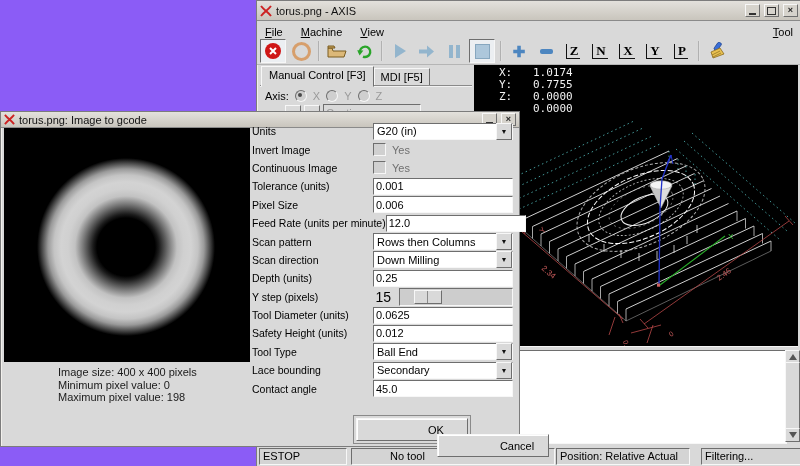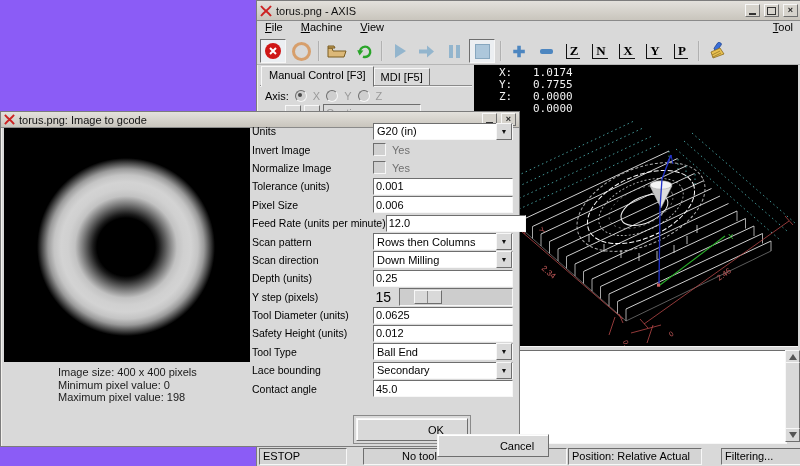--- a/index.html
+++ b/index.html
@@ -17,21 +17,21 @@
   .title-text{font-size:11px;color:#111;white-space:nowrap;flex:1;}
   .winbtn{width:13px;height:11px;background:#d6d3cc;display:flex;align-items:center;
           justify-content:center;font-size:9px;line-height:9px;color:#222;}
   .wb-min i{display:block;width:7px;height:2px;background:#333;margin-top:6px;}
   .wb-max i{display:block;width:7px;height:6px;border:1px solid #333;}
   .wb-close{font-weight:bold;}
   
   .axis-win{left:256px;top:0;width:544px;height:466px;}
   .axis-title{height:19px;}
   .menubar{position:absolute;left:0;top:20px;right:0;height:17px;background:#d9d9d9;
-           display:flex;align-items:flex-start;font-size:11px;padding:0 8px;gap:18px;
+           display:flex;align-items:flex-end;font-size:11px;padding:0 8px;gap:18px;
            border-bottom:1px solid #c0c0c0;}
   .menu-item{display:inline-block;color:#000;}
   .menu-item::first-letter{text-decoration:underline;}
   .menu-help{margin-left:auto;}
   .toolbar{position:absolute;left:0;top:37px;right:0;height:26px;background:#d9d9d9;
            display:flex;align-items:center;padding:0 3px;gap:3px;
            border-bottom:1px solid #b5b5b5;}
   .tbtn{width:24px;height:22px;display:flex;align-items:center;justify-content:center;}
   .tb-pressed{border:1px solid;border-color:#6e6e6e #f7f7f7 #f7f7f7 #6e6e6e;background:#eceff2;}
   .tsep{width:2px;height:20px;background:linear-gradient(90deg,#9a9a9a,#f5f5f5);margin:0 2px;}
@@ -389,23 +389,23 @@
           <i></i>
         </span>
       <span class="sthumb rz"></span>
       <span class="sarrow rz dn">
           <i></i>
         </span>
     </div>
 
     <div class="statusbar">
       <span class="scell sk" style="margin-left:2px;width:80px;">ESTOP</span>
-      <span class="scell sk" style="margin-left:16px;width:161px;padding-left:38px;">No tool</span>
+      <span class="scell sk" style="margin-left:4px;width:161px;padding-left:38px;">No tool</span>
       <span class="scell sk" style="margin-left:1px;width:126px;">Position: Relative Actual</span>
-      <span class="scell sk" style="margin-left:19px;flex:1;">Filtering...</span>
+      <span class="scell sk" style="margin-left:11px;flex:1;">Filtering...</span>
     </div>
   </div>
 
   <div class="win dlg">
     <div class="titlebar dlg-title">
       <svg class="xlogo" width="11" height="11" viewBox="0 0 12 12">
         <path d="M1 1 C5 6 7 6 11 11 M11 1 C7 6 5 6 1 11" stroke="#cc2222" stroke-width="2" fill="none"></path>
       </svg>
       <span class="title-text">torus.png: Image to gcode</span>
       <span class="winbtn rz wb-min">
@@ -435,21 +435,21 @@
 
       <div class="frow">
         <span class="flabel">Invert Image</span>
         <div class="fld checkwrap">
           <span class="cbox"></span>
           <span class="clabel">Yes</span>
         </div>
       </div>
 
       <div class="frow">
-        <span class="flabel">Normalize Image</span>
+        <span class="flabel">Continuous Image</span>
         <div class="fld checkwrap">
           <span class="cbox"></span>
           <span class="clabel">Yes</span>
         </div>
       </div>
 
       <div class="frow">
         <span class="flabel">Tolerance (units)</span>
         <input class="tinput" readonly="" value="0.001" style="">
       </div>

